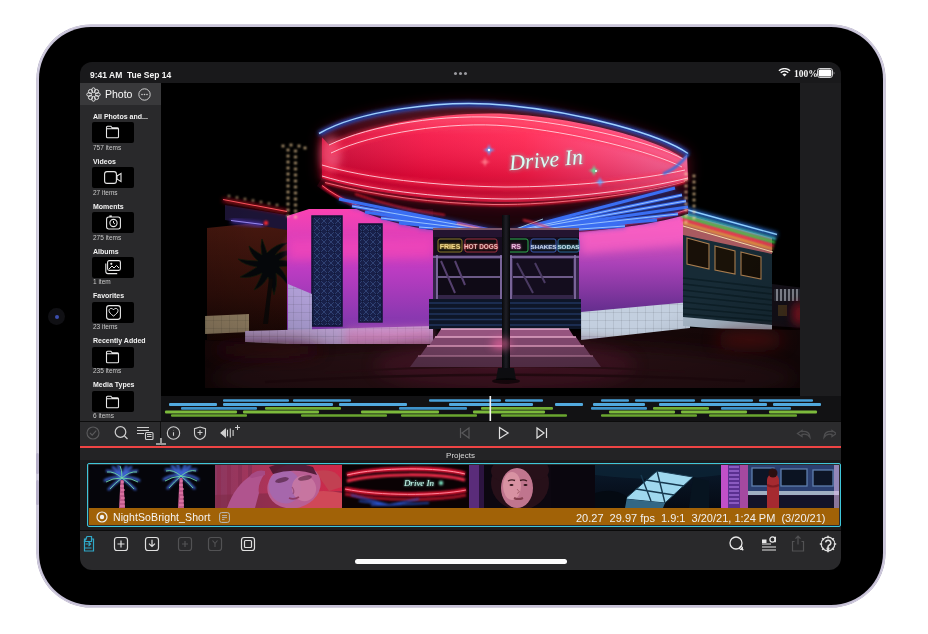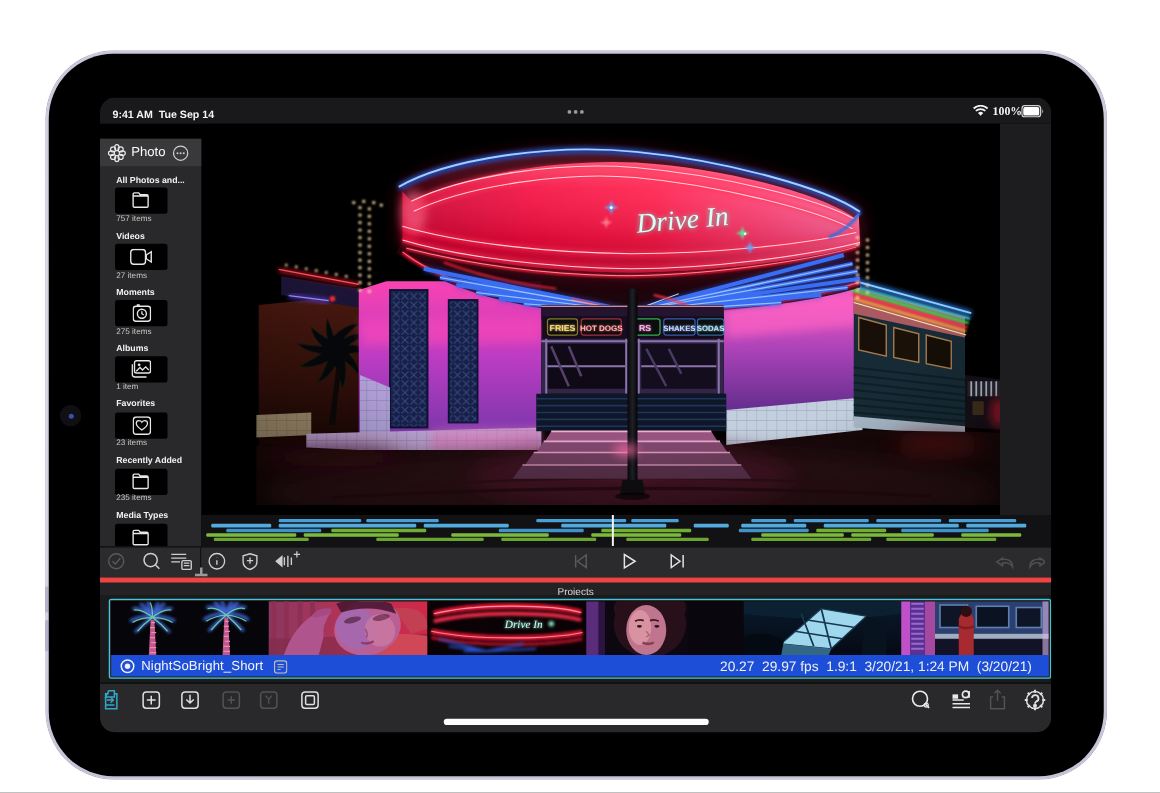--- a/index.html
+++ b/index.html
@@ -3,44 +3,43 @@
 <meta charset="utf-8">
 <style>
   * { margin:0; padding:0; box-sizing:border-box; }
   html,body { width:928px; height:634px; background:#ffffff; font-family:"Liberation Sans",sans-serif; overflow:hidden; -webkit-font-smoothing:antialiased; }
   .abs { position:absolute; }
   #device {
     position:absolute; left:37px; top:25px; width:848px; height:582px;
     border-radius:54px;
     background:linear-gradient(180deg,#c9c4d9 0%,#d8d4e5 30%,#d4d0e2 70%,#c6c0d6 100%);
     box-shadow:0 0 0 0.6px #a9a2bd;
-    margin-top:16px;
   }
   #bezel {
     position:absolute; left:2.2px; top:2.2px; width:843.6px; height:577.6px;
     border-radius:52px; background:#000;
   }
   #screen {
     position:absolute; left:43px; top:37px; width:761px; height:508px;
     border-radius:12px; background:#000; overflow:hidden;
   }
   #statusbar { left:0; top:0; width:761px; height:21px; background:#19191b; }
-  #sidebar { left:0; top:33px; width:81px; height:338px; background:#29292b; }
+  #sidebar { left:0; top:21px; width:81px; height:338px; background:#29292b; }
   #sidehead { left:0; top:0; width:81px; height:22px; background:#39393b; }
   .itemlabel { position:absolute; left:13px; font-size:7px; font-weight:bold; color:#f2f2f2; white-space:nowrap; }
   .itemcount { position:absolute; left:13px; font-size:6.5px; color:#c9c9c9; white-space:nowrap; }
   .itembox { position:absolute; left:12px; width:42px; height:21px; background:#000; border-radius:2px; }
   #viewer { left:81px; top:21px; width:639px; height:313px; background:#000; }
   #rightstrip { left:720px; top:21px; width:41px; height:313px; background:#1d1d1f; }
   #timeline { left:81px; top:334px; width:680px; height:25px; background:#121214; }
   #transport { left:0; top:359px; width:761px; height:25px; background:#2b2b2d; border-top:1px solid #0c0c0c; }
-  #projbar { left:0; top:384px; width:761px; height:14px; background:#232325; border-top:4px solid #ef4444; }
+  #projbar { left:0; top:384px; width:761px; height:14px; background:#232325; border-top:2px solid #ef4444; }
   #projarea { left:0; top:398px; width:761px; height:70px; background:#1b1b1d; }
   #card { position:absolute; left:7px; top:3px; width:754px; height:64px; border:1.5px solid #3fc6da; border-radius:2px; background:#2d2d2f; }
-  #titlerow { position:absolute; left:1px; top:44px; width:749.5px; height:17px; background:#1d4ed8; }
+  #titlerow { position:absolute; left:1px; top:44px; width:749.5px; height:17px; background:#a16207; }
   #toolbar { left:0; top:468px; width:761px; height:40px; background:#29292b; border-top:1px solid #0a0a0a; }
   #homebar { position:absolute; left:275px; top:28px; width:212px; height:5px; border-radius:2.5px; background:#fdfdfd; }
 </style>
 </head>
 <body>
 <div id="device">
   <div id="btn1" class="abs" style="left:-1.5px; top:428px; width:3px; height:21px; background:#b7b0c9; border-radius:2px;"></div>
   <div id="btn2" class="abs" style="left:-1.5px; top:455px; width:3px; height:25px; background:#b7b0c9; border-radius:2px;"></div>
   <div id="bezel"></div>
   <div id="screen">

